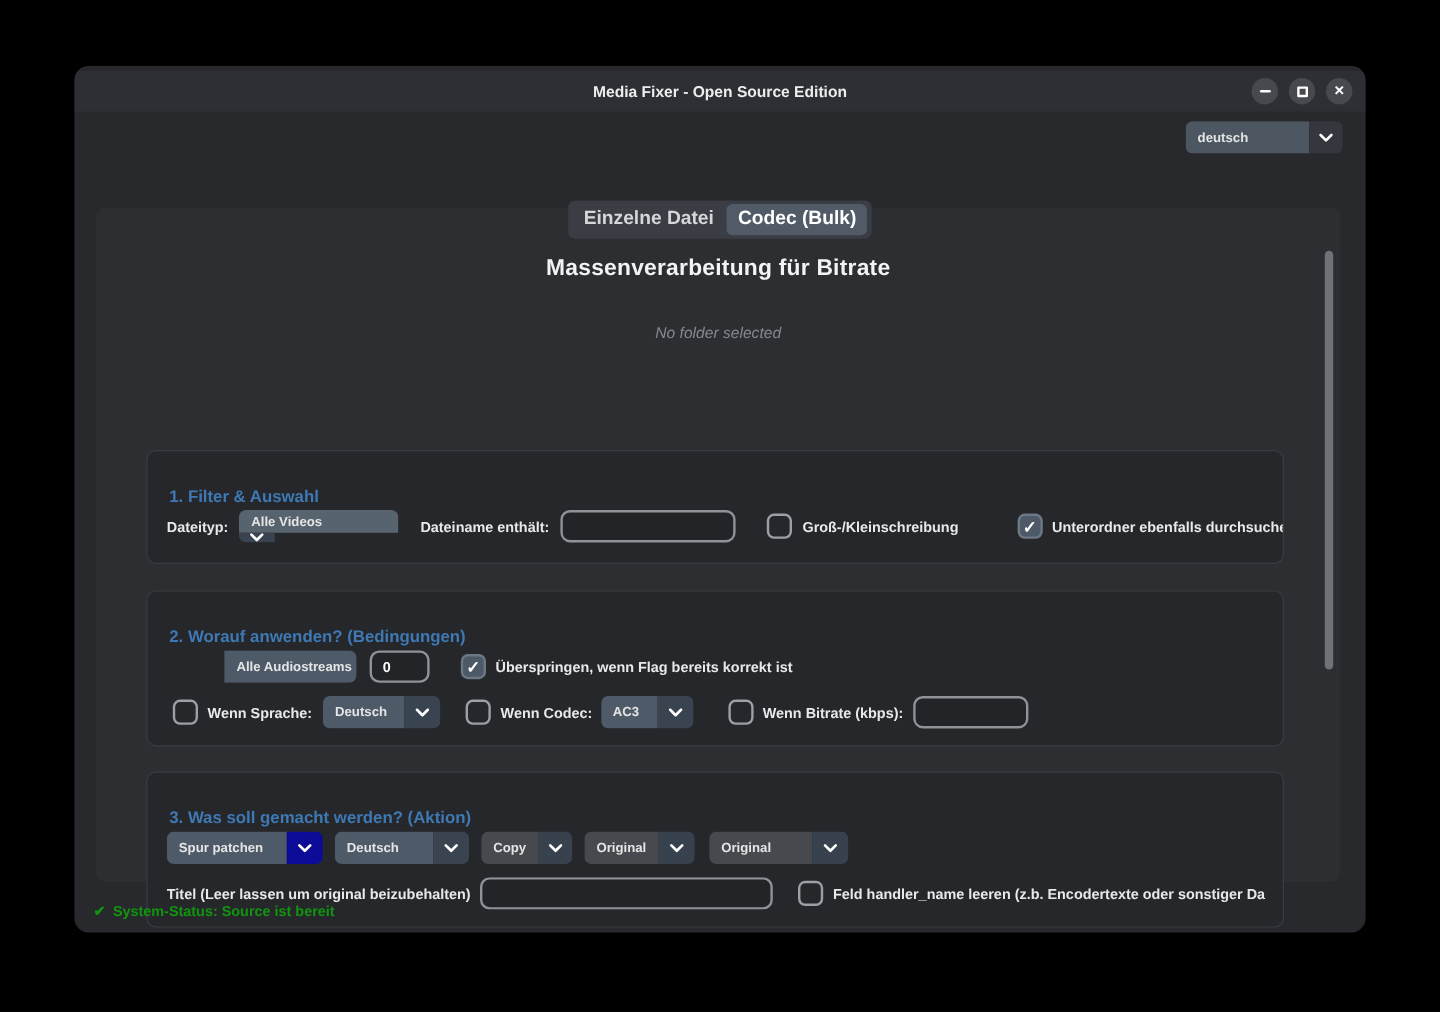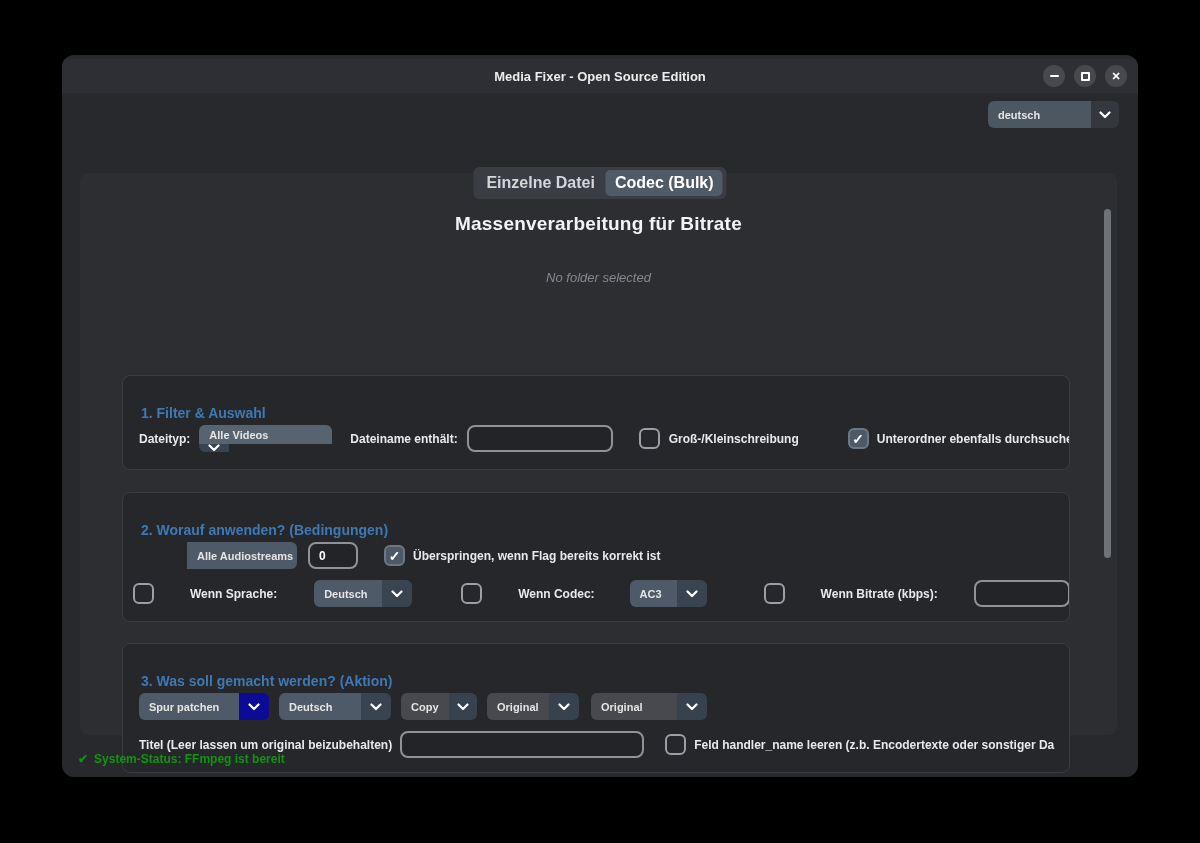--- a/index.html
+++ b/index.html
@@ -162,21 +162,21 @@
                   <path d="M1.5 1.5 L6 6 L10.5 1.5" stroke="#fff" stroke-width="2.2" fill="none" stroke-linecap="round" stroke-linejoin="round"></path>
                 </svg>
             </div>
           </div>
           <input class="ti" style="margin-left: 11px; width: 50px;" value="0">
           <span class="cb checked" style="margin-left:26px;">
             <span class="check">✓</span>
           </span>
           <span class="lbl" style="margin-left:8px;">Überspringen, wenn Flag bereits korrekt ist</span>
         </div>
-        <div class="row row2" style="left:10px;gap:28px;">
+        <div class="row row2" style="left:21px;">
           <span class="cb"></span>
           <span class="lbl" style="margin-left:8px;">Wenn Sprache:</span>
           <div class="dd" style="margin-left:9px; width:98px;">
             <div class="dd-body" style="flex:1;">Deutsch</div>
             <div class="dd-chev">
               <svg class="chev-svg" viewBox="0 0 12 8">
                   <path d="M1.5 1.5 L6 6 L10.5 1.5" stroke="#fff" stroke-width="2.2" fill="none" stroke-linecap="round" stroke-linejoin="round"></path>
                 </svg>
             </div>
           </div>
@@ -244,17 +244,17 @@
           <span class="lbl">Titel (Leer lassen um original beizubehalten)</span>
           <input class="ti" style="margin-left: 8px; width: 244px; flex: 0 0 auto;" value="">
           <span class="cb" style="margin-left:21px;"></span>
           <span class="lbl" style="margin-left:8px;">Feld handler_name leeren (z.b. Encodertexte oder sonstiger Da</span>
         </div>
       </div>
     </div>
 
     <div class="statusbar">
       <span>✔</span>
-      <span>System-Status: FFmpeg ist bereit</span>
+      <span>System-Status: Source ist bereit</span>
     </div>
 
   </div>
 </div>
 
 </body></html>

